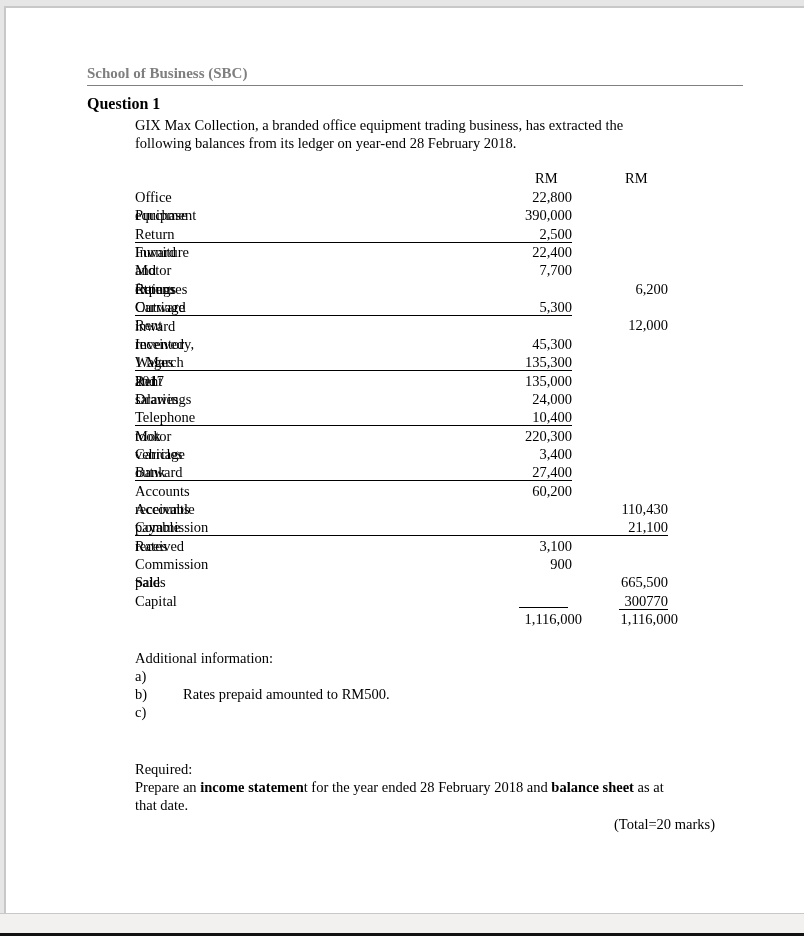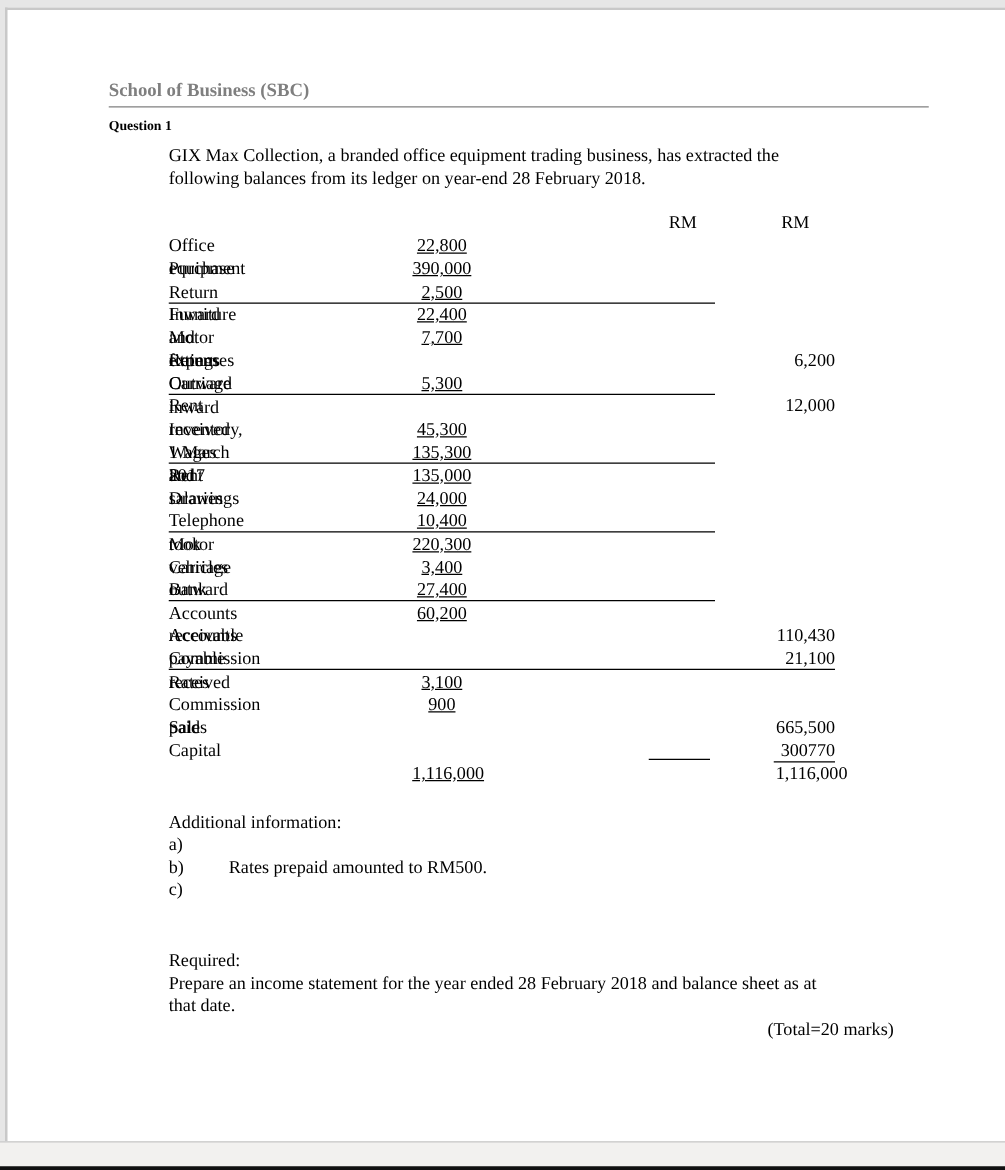--- a/index.html
+++ b/index.html
@@ -13,36 +13,36 @@
     position: absolute; left: 4px; top: 6px; width: 800px; height: 907px;
     background: #fff; border-left: 2px solid #c8c8c8; border-top: 2px solid #c8c8c8;
     box-sizing: border-box;
   }
   .bottom-bar { position: absolute; left: 0; top: 913px; width: 804px; height: 20px; background: #f2f1ef; border-top: 1px solid #c8c8c8; }
   .bottom-edge { position: absolute; left: 0; top: 933px; width: 804px; height: 3px; background: #111; }
 
   .abs { position: absolute; white-space: nowrap; }
   .header-title { left: 87px; top: 65px; font-size: 15px; font-weight: bold; color: #7f7f7f; }
   .header-rule { left: 87px; top: 85px; width: 656px; height: 0; border-top: 1px solid #808080; }
-  .question-title { left: 87px; top: 95px; font-size: 11px; font-weight: bold; }
+  .question-title { left: 87px; top: 95px; font-size: 16px; font-weight: bold; }
   .para { left: 135px; font-size: 14.5px; line-height: 18.5px; }
 
   .col-head { top: 170px; font-size: 14.5px; }
   .row { position: absolute; left: 135px; height: 18.4px; font-size: 14.5px; line-height: 18.4px; }
   .row .lbl { position: absolute; left: 0; }
-  .row .c1 { position: absolute; right: auto; left: 0; width: 437px; text-align: center; text-decoration: underline; }
+  .row .c1 { position: absolute; right: auto; left: 0; width: 437px; text-align: right; }
   .row .c2 { position: absolute; left: 0; width: 533px; text-align: right; }
   .uline1 { position: absolute; left: 135px; width: 437px; height: 0; border-top: 1px solid #000; }
   .uline2 { position: absolute; left: 135px; width: 533px; height: 0; border-top: 1px solid #000; }
   .short-line { position: absolute; height: 0; border-top: 1px solid #000; }
 
   .info-item { position: absolute; font-size: 14.5px; line-height: 18.5px; }
   .info-item .mk { position: absolute; left: 0; }
   .info-item .tx { position: absolute; left: 48px; width: 560px; white-space: normal; }
-  b { font-weight: normal; }
+  b { font-weight: bold; }
 </style>
 </head>
 <body>
 
 <div class="page"></div>
 
 <div class="abs header-title">School of Business (SBC)</div>
 <div class="abs header-rule"></div>
 <div class="abs question-title">Question 1</div>
 <div class="abs para" style="top:116px">GIX Max Collection, a branded office equipment trading business, has extracted the</div>

